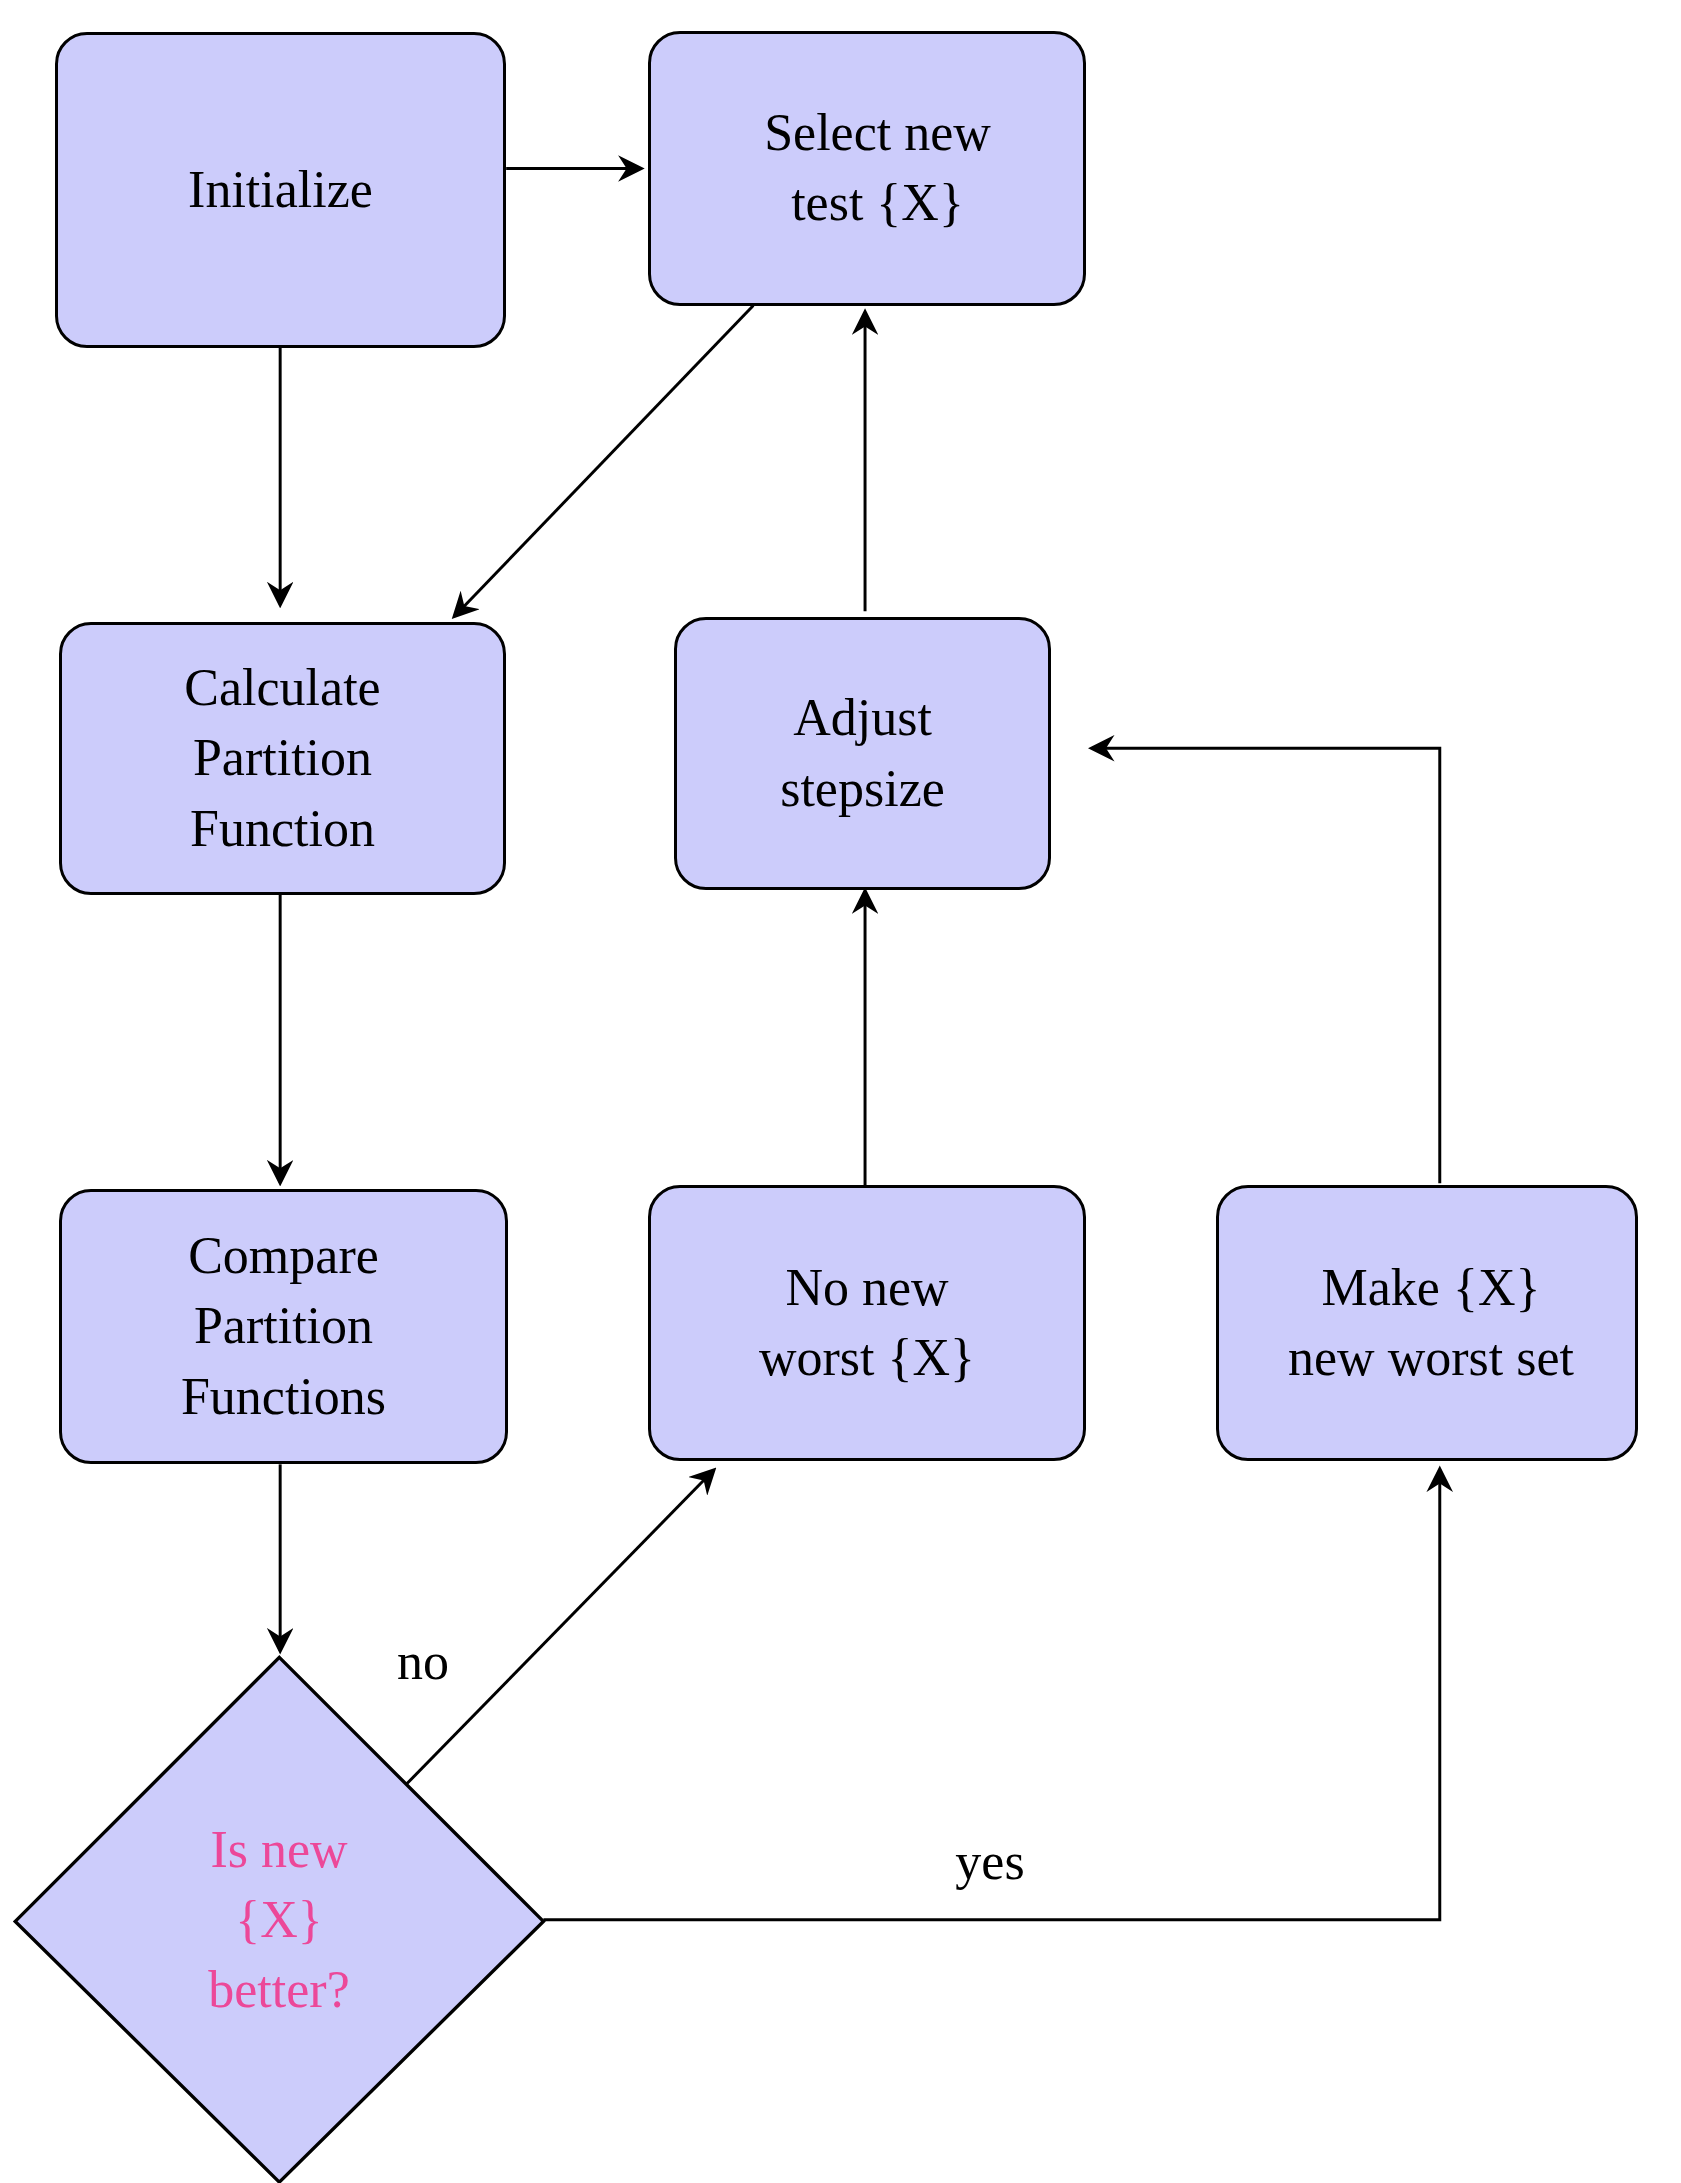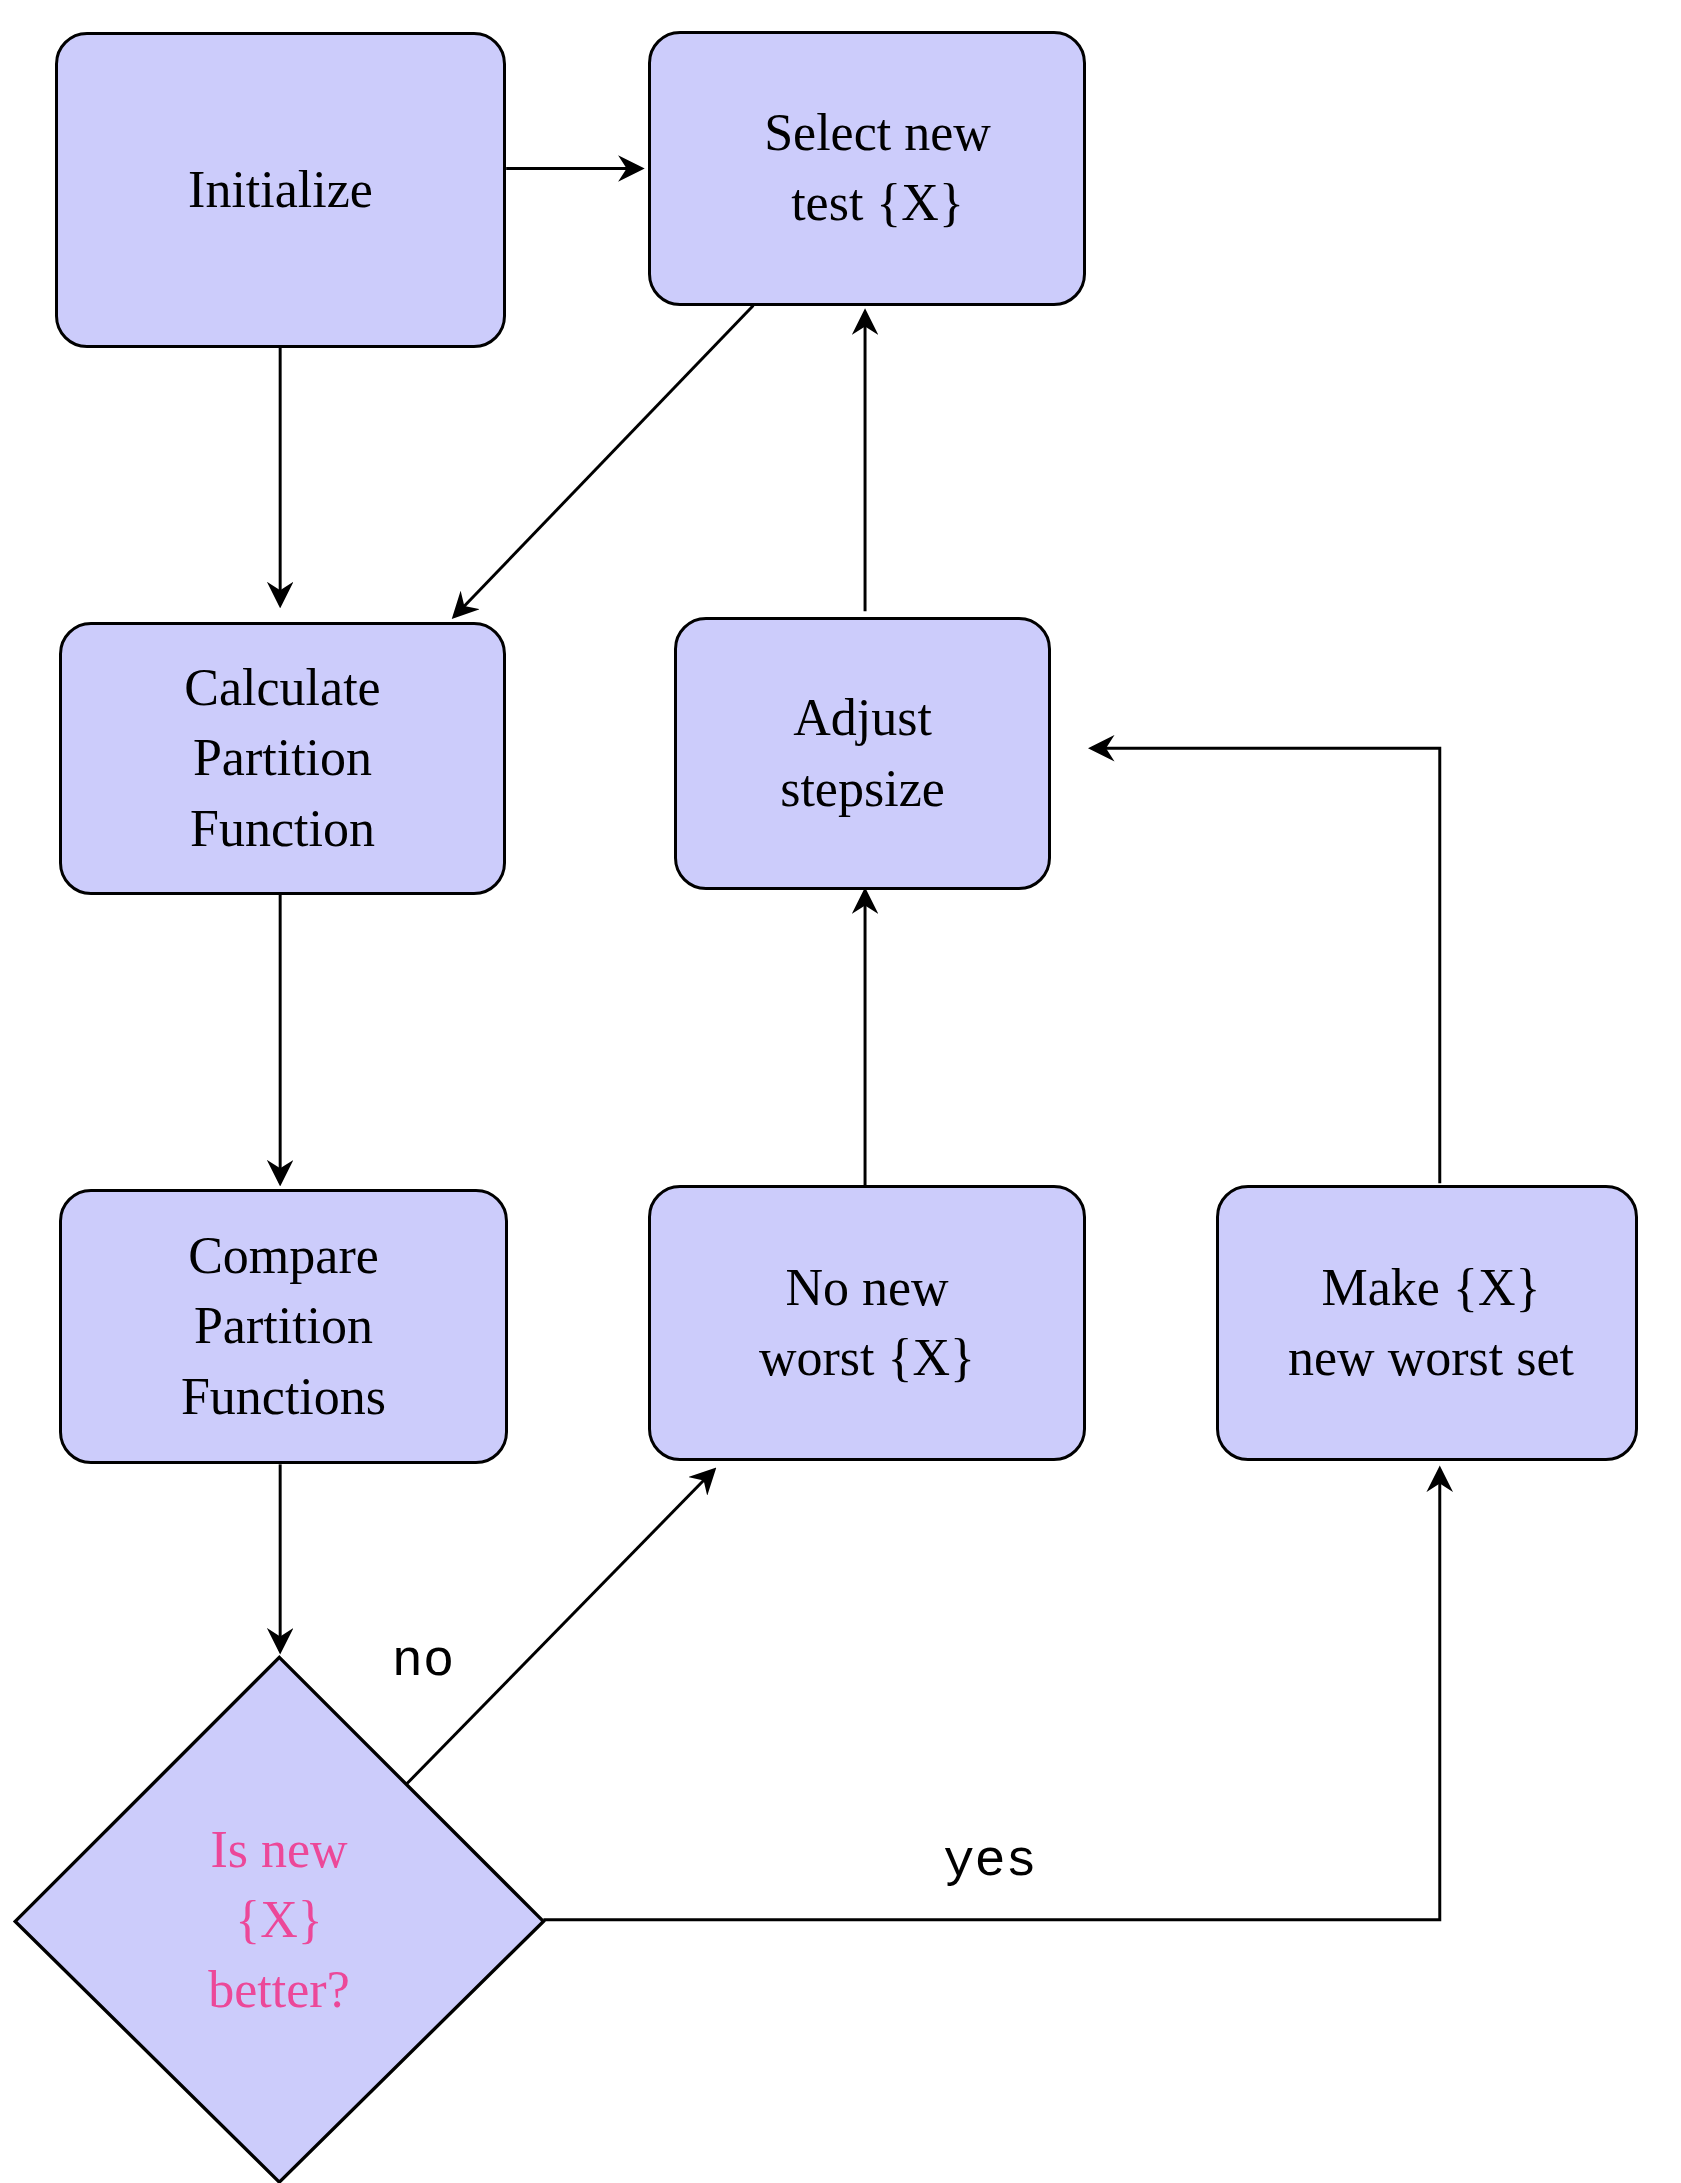--- a/index.html
+++ b/index.html
@@ -61,21 +61,20 @@
     text-align: center;
     font-size: 52px;
     line-height: 1.35;
     color: #ec4899;
   }
   .edge-label {
     position: absolute;
     transform: translate(-50%, -50%);
     font-size: 52px;
     color: #000;
-    font-family: Liberation Mono, monospace;
   }
   
   #n-init    { left: 55px;   top: 32px;   width: 451px; height: 316px; }
   #n-select  { left: 648px;  top: 30.5px;   width: 438px; height: 275px; padding-left: 21px; }
   #n-calc    { left: 59px;   top: 611px;  width: 447px; height: 273px; margin-top: 11px; }
   #n-adjust  { left: 648px;  top: 617px;  width: 377px; height: 273px; margin-left: 26px; }
   #n-compare { left: 59px;   top: 1189px; width: 449px; height: 275px; }
   #n-noworst { left: 648px;  top: 1185px; width: 438px; height: 276px; justify-content: center; }
   #n-make    { left: 1216px; top: 1185px; width: 422px; height: 276px; padding-left: 8px; }
   #lbl-no  { left: 423px;  top: 1661px; }

